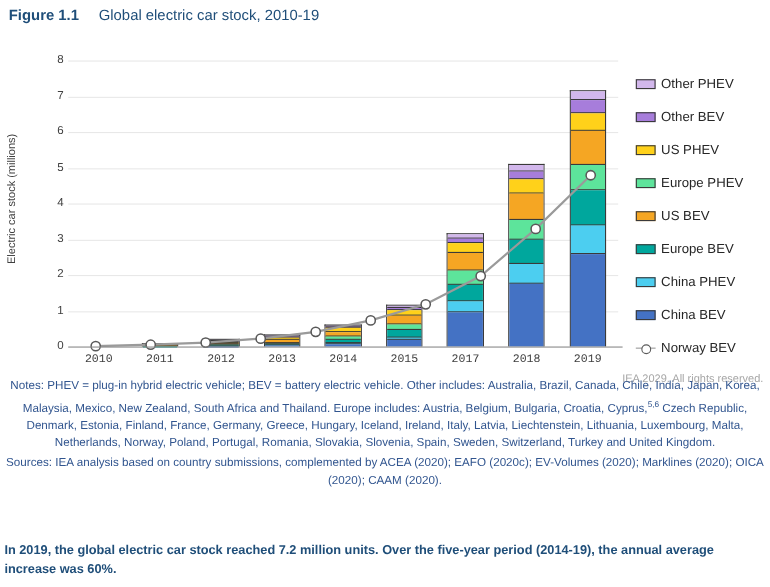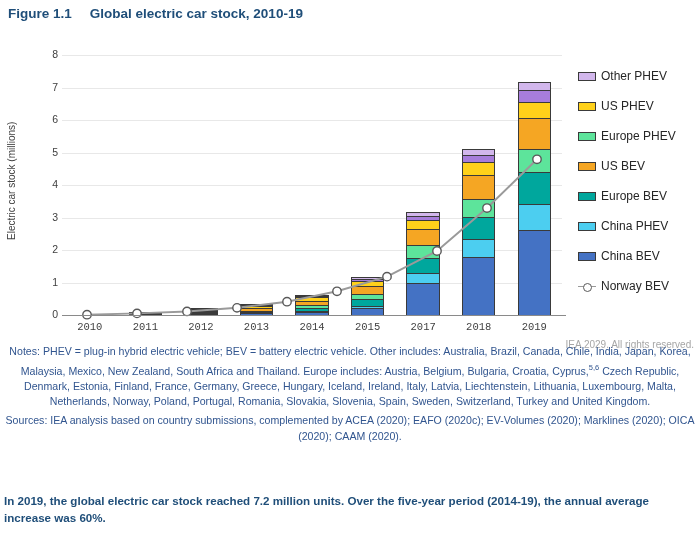--- a/index.html
+++ b/index.html
@@ -21,21 +21,21 @@
     gap: 18px;
   }
   #fig-num {
     font-size: 13.5px;
     font-weight: bold;
     color: #1f4e79;
     white-space: nowrap;
   }
   #fig-title {
     font-size: 13.5px;
-    font-weight: bold;
+    font-weight: normal;
     color: #1f4e79;
     white-space: nowrap;
     text-align: right;
   }
 
   
   #chart-area {
     position: relative;
     width: 700px;
     height: 300px;
@@ -371,20 +371,24 @@
       </svg>
     <div id="axis-x"></div>
   </div>
 
   <div id="legend">
       <div class="legend-item">
         <span class="swatch" style="background: rgb(210, 183, 236);"></span>
         <span class="legend-label">Other PHEV</span>
       </div>
       <div class="legend-item">
+        <span class="swatch" style="background: rgb(167, 125, 219);"></span>
+        <span class="legend-label">Other BEV</span>
+      </div>
+      <div class="legend-item">
         <span class="swatch" style="background: rgb(255, 209, 26);"></span>
         <span class="legend-label">US PHEV</span>
       </div>
       <div class="legend-item">
         <span class="swatch" style="background: rgb(93, 228, 155);"></span>
         <span class="legend-label">Europe PHEV</span>
       </div>
       <div class="legend-item">
         <span class="swatch" style="background: rgb(245, 166, 35);"></span>
         <span class="legend-label">US BEV</span>

